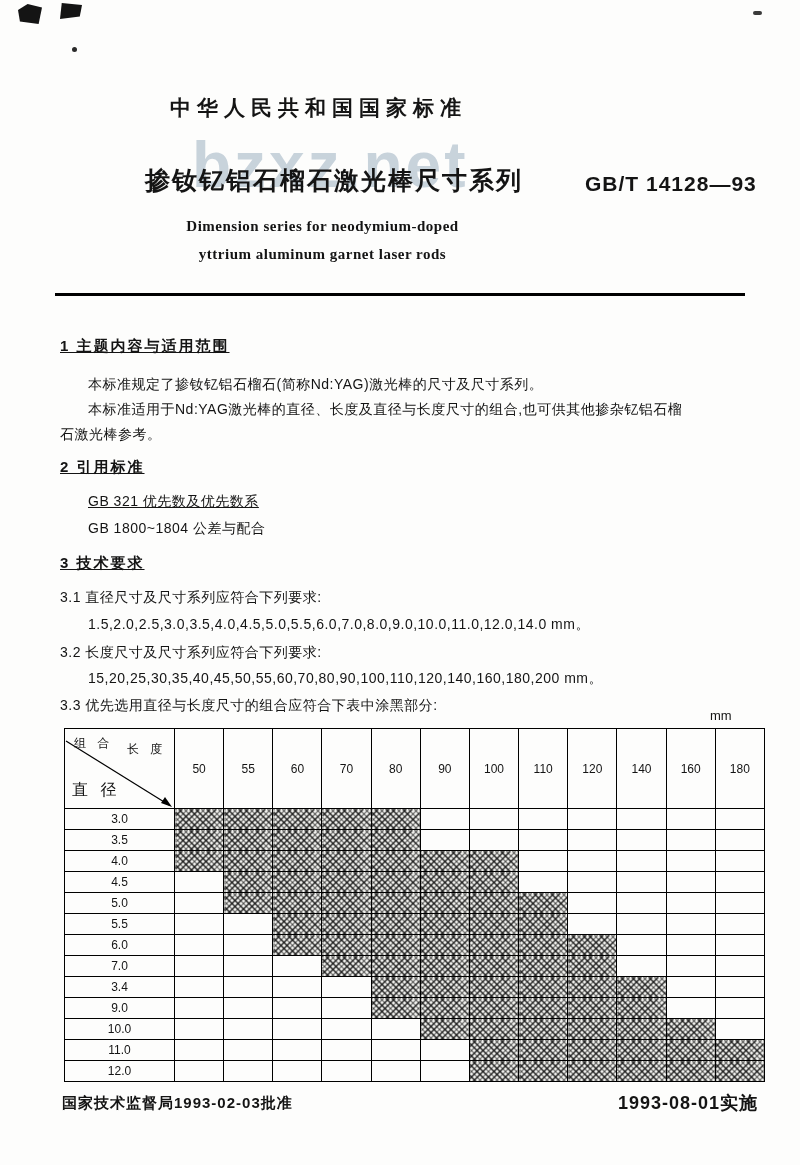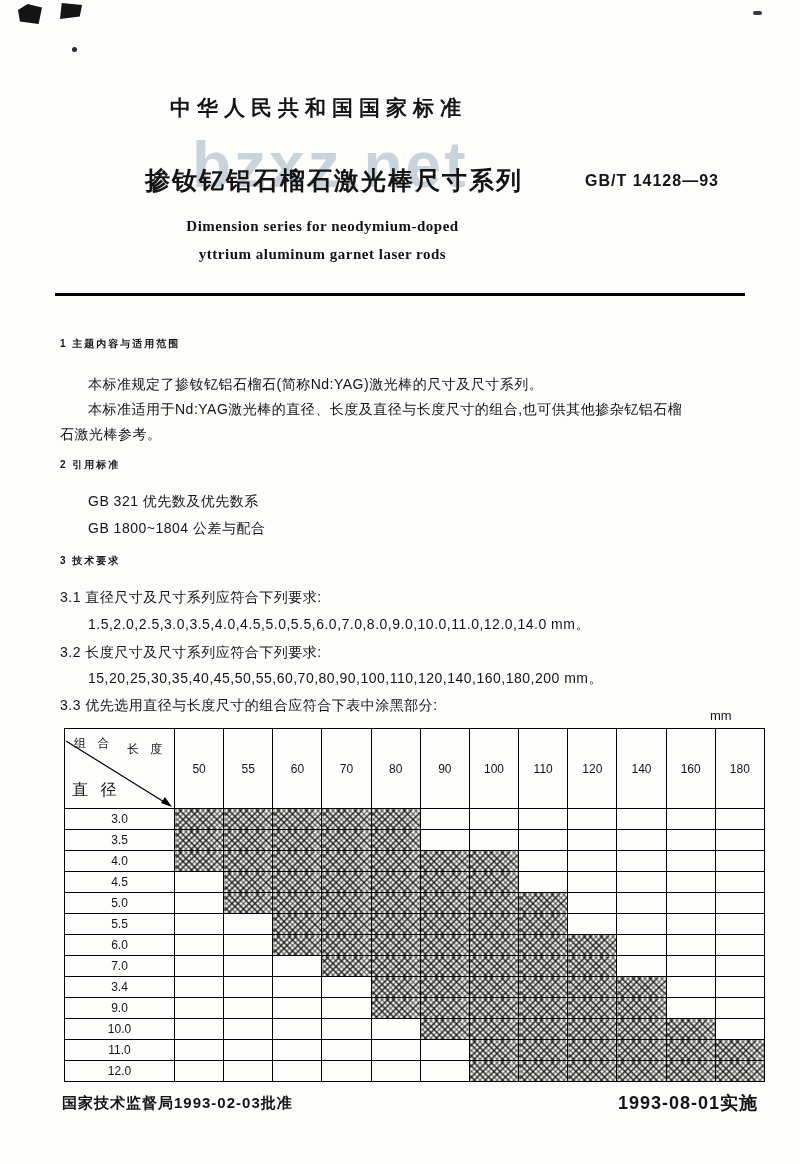--- a/index.html
+++ b/index.html
@@ -19,30 +19,30 @@
         clip-path:polygon(8% 0,100% 12%,90% 85%,0 100%); }
   .a3 { left:72px; top:47px; width:5px; height:5px; border-radius:50%; background:#2a2a2a; }
   .a4 { left:753px; top:11px; width:9px; height:4px; border-radius:2px; background:#3a3a3a; }
 
   .watermark {
     left:192px; top:128px; font-size:64px; font-weight:bold;
     color:#bcc9d4; opacity:.8; letter-spacing:3px; z-index:0;
   }
   .hdr    { left:170px; top:94px;  font-size:21px; font-weight:bold; letter-spacing:6px; z-index:1;text-align:center; }
   .title  { left:145px; top:164px; font-size:25px; font-weight:bold; letter-spacing:2px; z-index:1; }
-  .stdno  { left:585px; top:172px; font-size:16px; font-weight:bold; letter-spacing:1px; z-index:1; }
+  .stdno  { left:585px; top:172px; font-size:21px; font-weight:bold; letter-spacing:1px; z-index:1; }
   .entitle{
     left:0; width:645px; text-align:center; z-index:1;
     font-family:"Liberation Serif","DejaVu Serif",serif;
     font-weight:bold; font-size:15px; letter-spacing:.5px;
   }
   .en1 { top:218px; } .en2 { top:246px; }
   .rule { left:55px; top:293px; width:690px; height:3px; background:#000; }
 
-  .h2   { font-size:10px; font-weight:bold; letter-spacing:2px; }
+  .h2   { font-size:15px; font-weight:bold; letter-spacing:2px;text-decoration:underline; }
   .txt  { font-size:14px; letter-spacing:.5px; }
 
   .unit { left:710px; top:708px; font-size:13px; }
 
   
   table.dim-table { left:64px; top:728px; width:701px;
     border-collapse:collapse; table-layout:fixed; background:#fdfdfc; }
   .dim-table th, .dim-table td { border:1px solid #000; padding:0; }
   .dim-table thead tr { height:80px; }
   .dim-table tbody tr { height:21px; }
@@ -81,21 +81,21 @@
   <div class="abs entitle en1">Dimension series for neodymium-doped</div>
   <div class="abs entitle en2">yttrium aluminum garnet laser rods</div>
   <div class="abs rule"></div>
 
   <div class="abs h2" style="left:60px; top:337px;">1  主题内容与适用范围</div>
   <div class="abs txt" style="left:88px; top:376px;">本标准规定了掺钕钇铝石榴石(简称Nd:YAG)激光棒的尺寸及尺寸系列。</div>
   <div class="abs txt" style="left:88px; top:401px;">本标准适用于Nd:YAG激光棒的直径、长度及直径与长度尺寸的组合,也可供其他掺杂钇铝石榴</div>
   <div class="abs txt" style="left:60px; top:426px;">石激光棒参考。</div>
 
   <div class="abs h2" style="left:60px; top:458px;">2  引用标准</div>
-  <div class="abs txt" style="left:88px; top:493px;">GB 321  优先数及优先数系</div>
+  <div class="abs txt" style="left:88px; top:493px;text-decoration:underline;">GB 321  优先数及优先数系</div>
   <div class="abs txt" style="left:88px; top:520px;">GB 1800~1804  公差与配合</div>
 
   <div class="abs h2" style="left:60px; top:554px;">3  技术要求</div>
   <div class="abs txt" style="left:60px; top:589px;">3.1  直径尺寸及尺寸系列应符合下列要求:</div>
   <div class="abs txt" style="left:88px; top:616px;">1.5,2.0,2.5,3.0,3.5,4.0,4.5,5.0,5.5,6.0,7.0,8.0,9.0,10.0,11.0,12.0,14.0 mm。</div>
   <div class="abs txt" style="left:60px; top:644px;">3.2  长度尺寸及尺寸系列应符合下列要求:</div>
   <div class="abs txt" style="left:88px; top:670px;">15,20,25,30,35,40,45,50,55,60,70,80,90,100,110,120,140,160,180,200 mm。</div>
   <div class="abs txt" style="left:60px; top:697px;">3.3  优先选用直径与长度尺寸的组合应符合下表中涂黑部分:</div>
 
   <div class="abs unit">mm</div>

